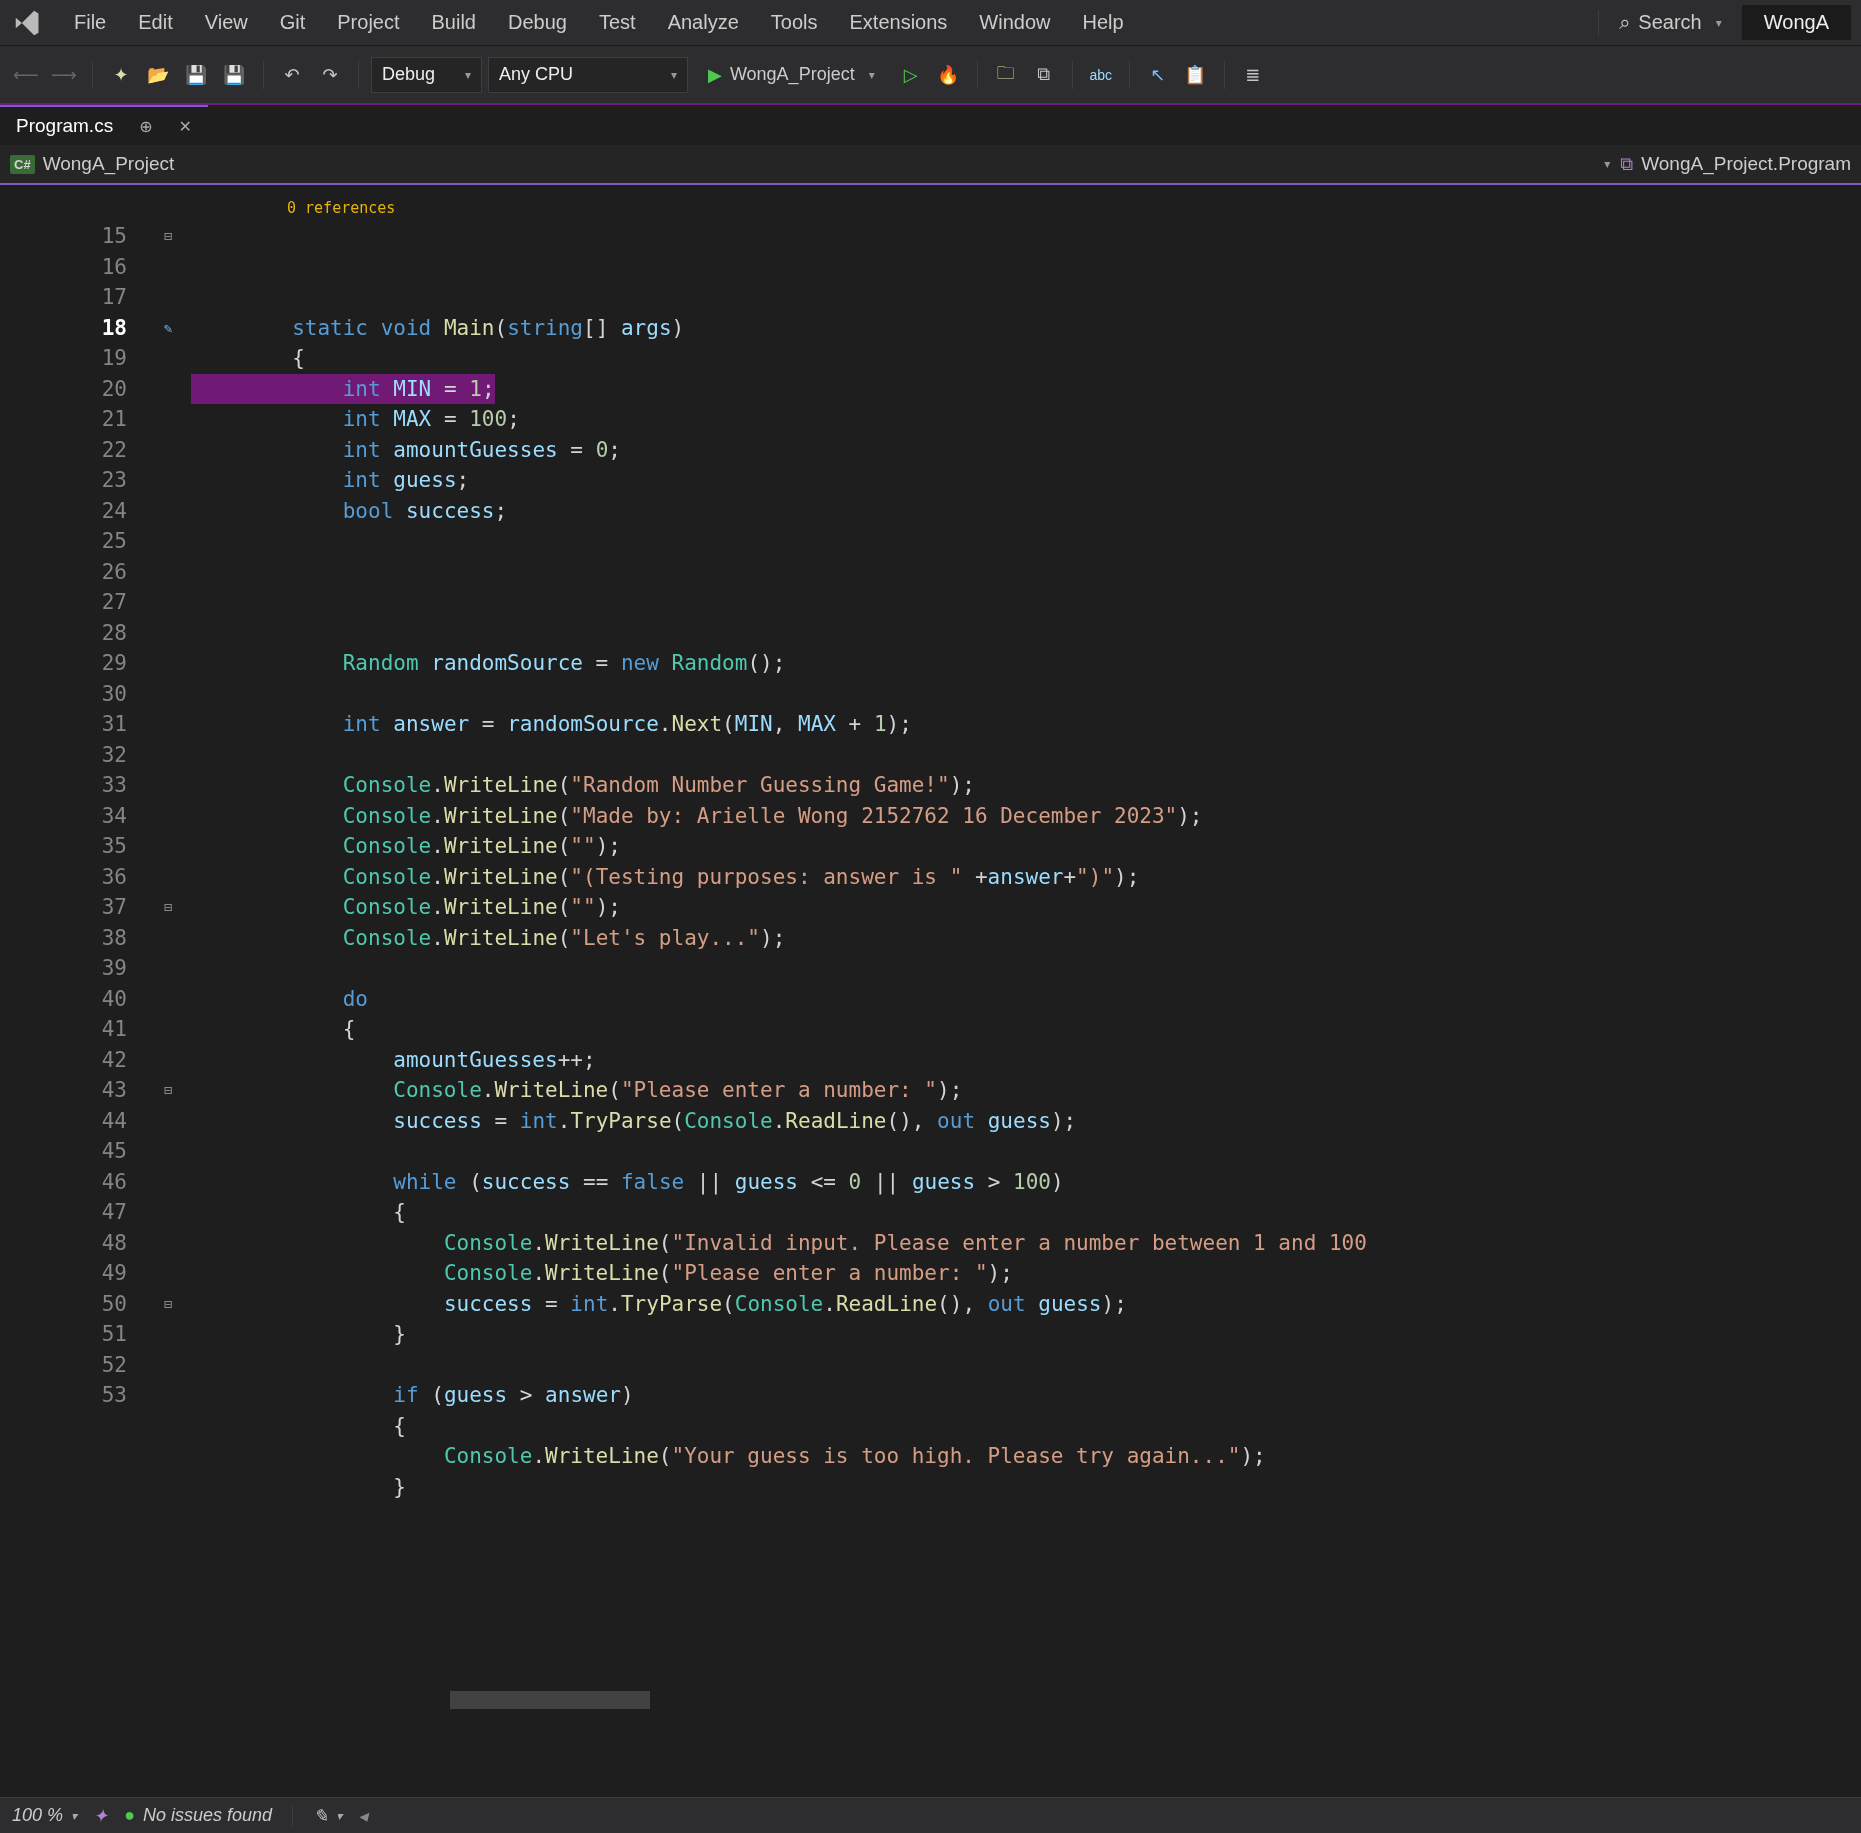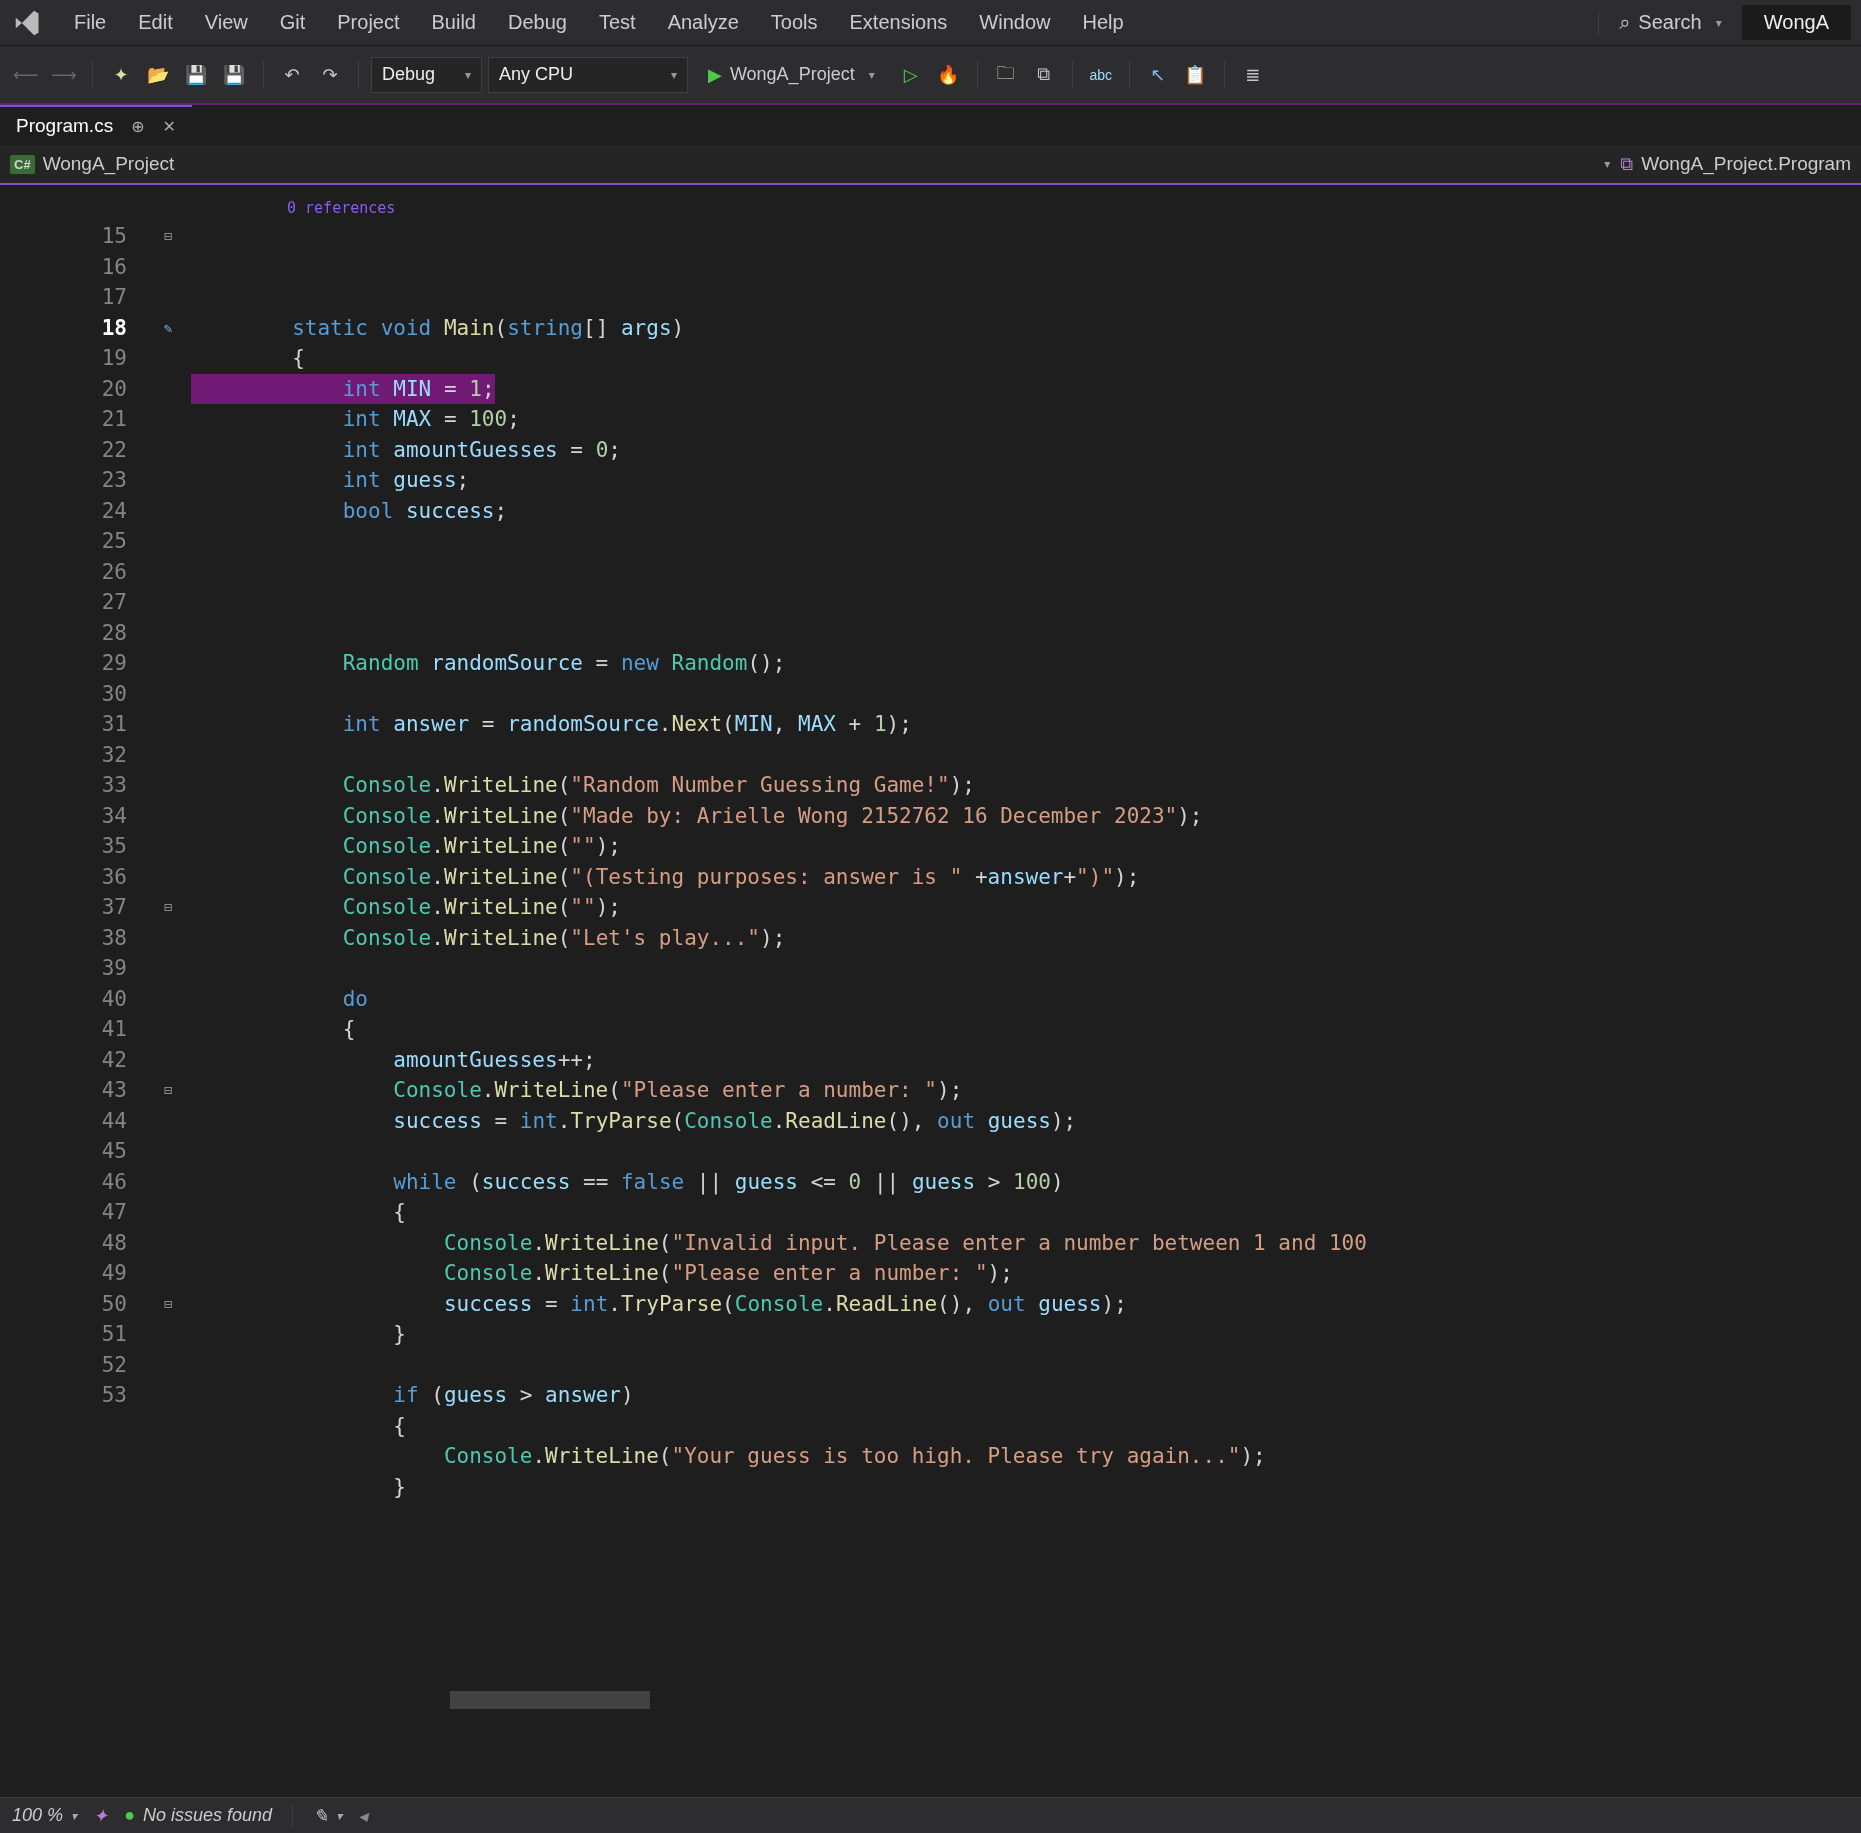--- a/index.html
+++ b/index.html
@@ -77,21 +77,21 @@
     }
     .play-icon { color: #4ec94e; font-size: 18px; }
     .play-icon-outline { color: #4ec94e; font-size: 18px; }
     .tabbar {
       display: flex;
       background: #1e1e1e;
       border-top: 2px solid #68217a;
       height: 42px;
     }
     .tab {
-      display: flex; align-items: center; gap: 18px;
+      display: flex; align-items: center; gap: 26px;
       background: #1e1e1e;
       border-top: 2px solid #7e57c2;
       padding: 16px 16px;
       font-size: 19px;
       color: #fff;
     }
     .tab-pin, .tab-close { font-size: 16px; color: #aaa; }
     .navbar {
       display: flex; align-items: center;
       background: #252526;
@@ -137,21 +137,21 @@
       padding-top: 36px;
     }
     .fold-gutter .fr { height: 30.5px; display:flex; align-items:center; justify-content:center; color:#888; font-size:14px; }
     .code-area {
       flex: 1;
       padding-top: 6px;
       white-space: pre;
       position: relative;
     }
     .codelens {
-      color: #8b5cf6; font-size: 15px;
+      color: #eab308; font-size: 15px;
       position: absolute;
       top: 8px; left: 96px;
     }
     .code-lines { padding-top: 30px; }
     .line { height: 30.5px; }
     .line.selected { background: #701a75; display: inline-block; }
     .kw { color: #569cd6; }
     .type { color: #4ec9b0; }
     .ident { color: #9cdcfe; }
     .method { color: #dcdcaa; }

